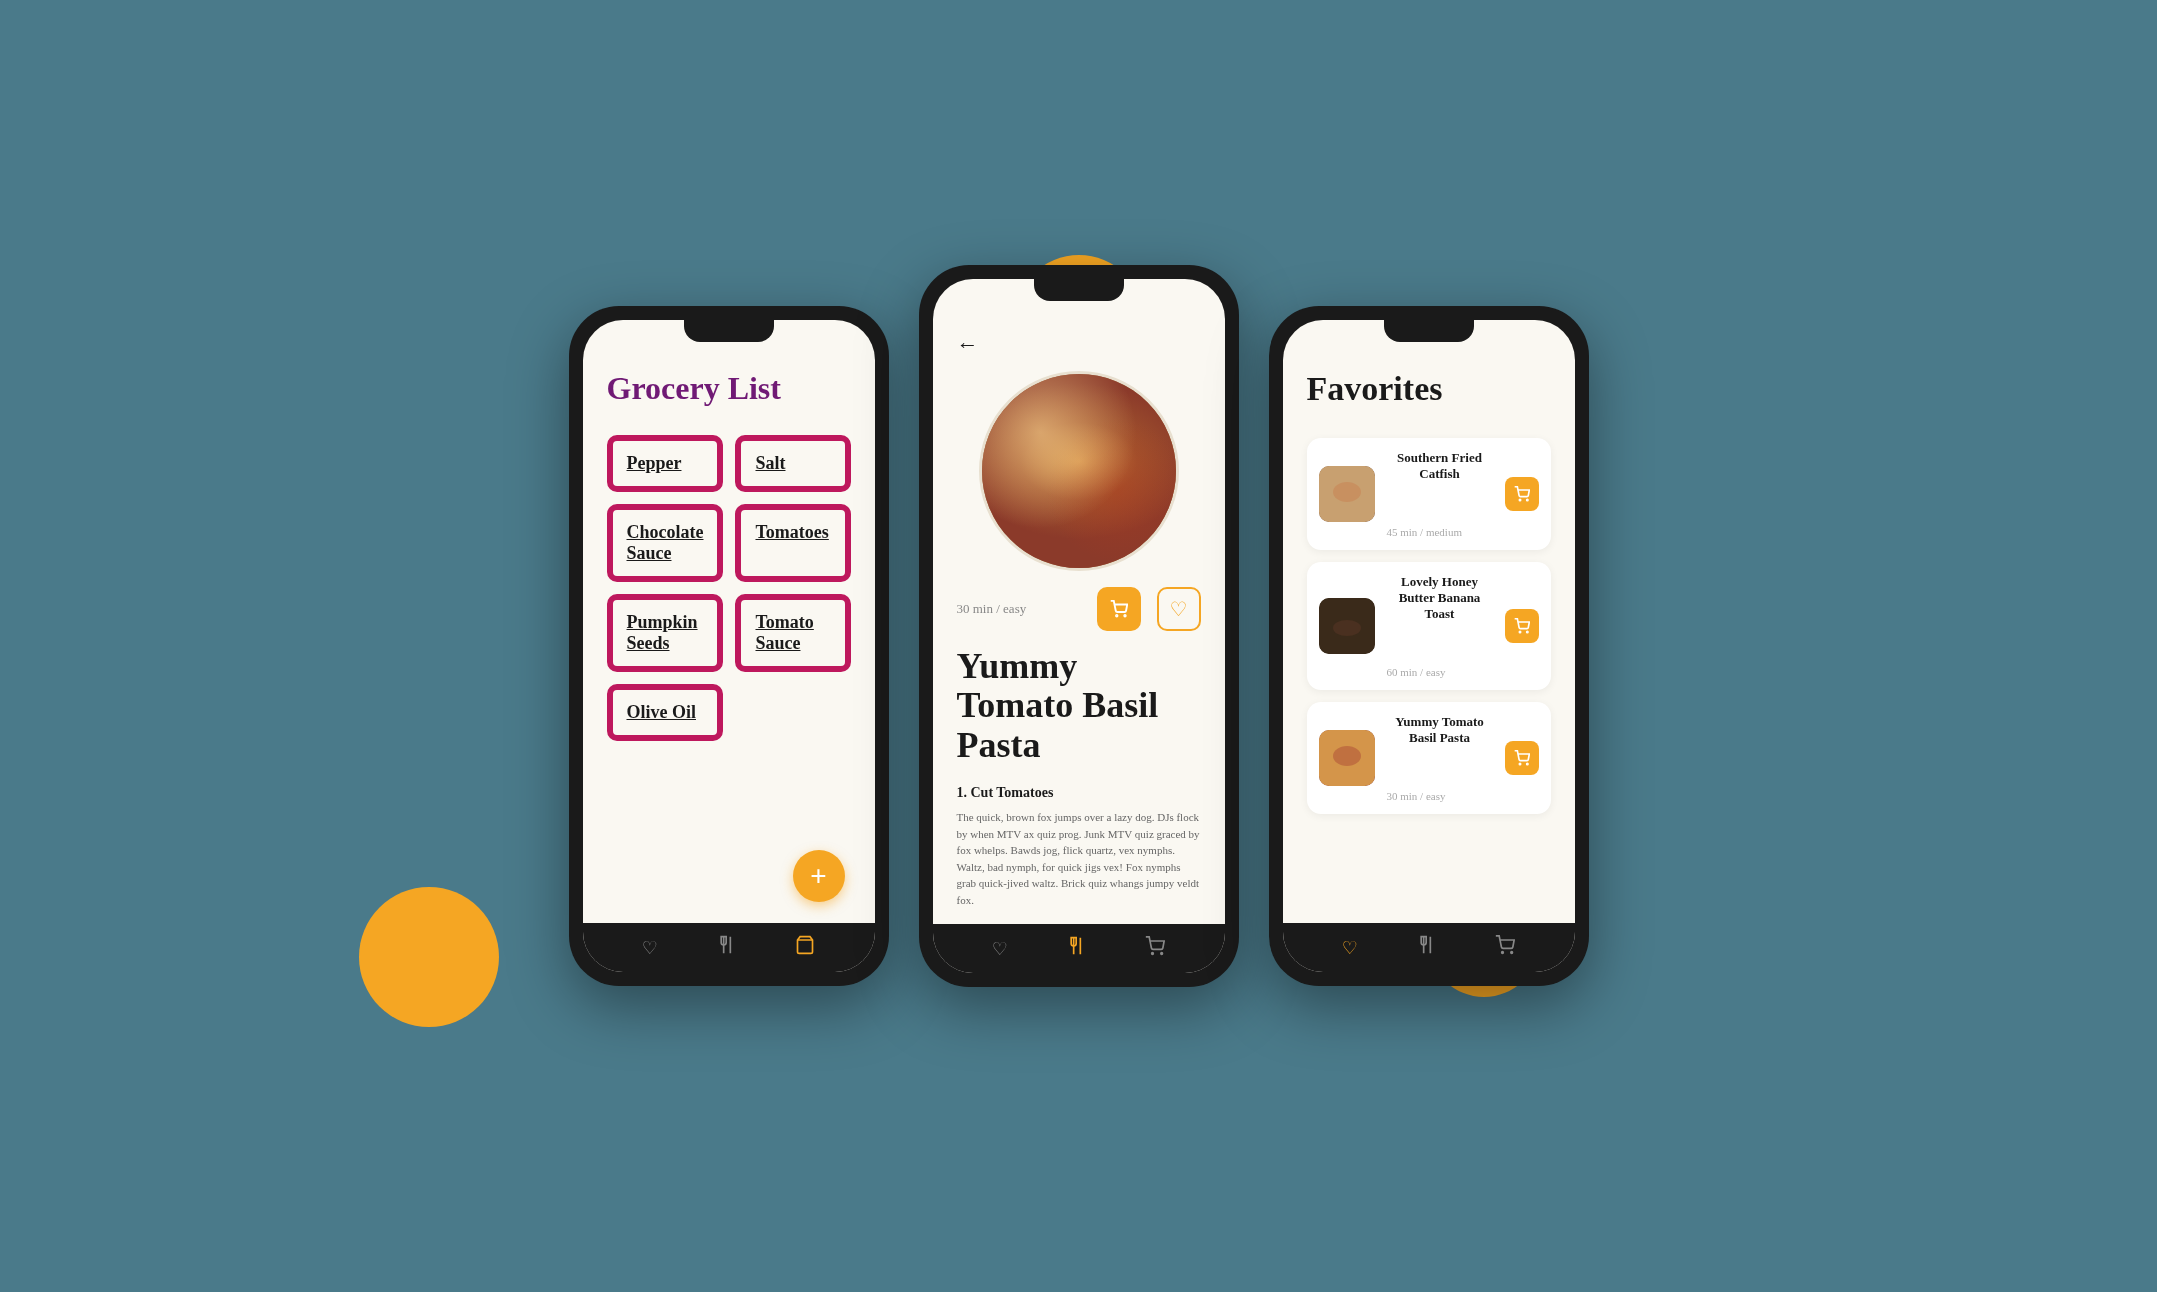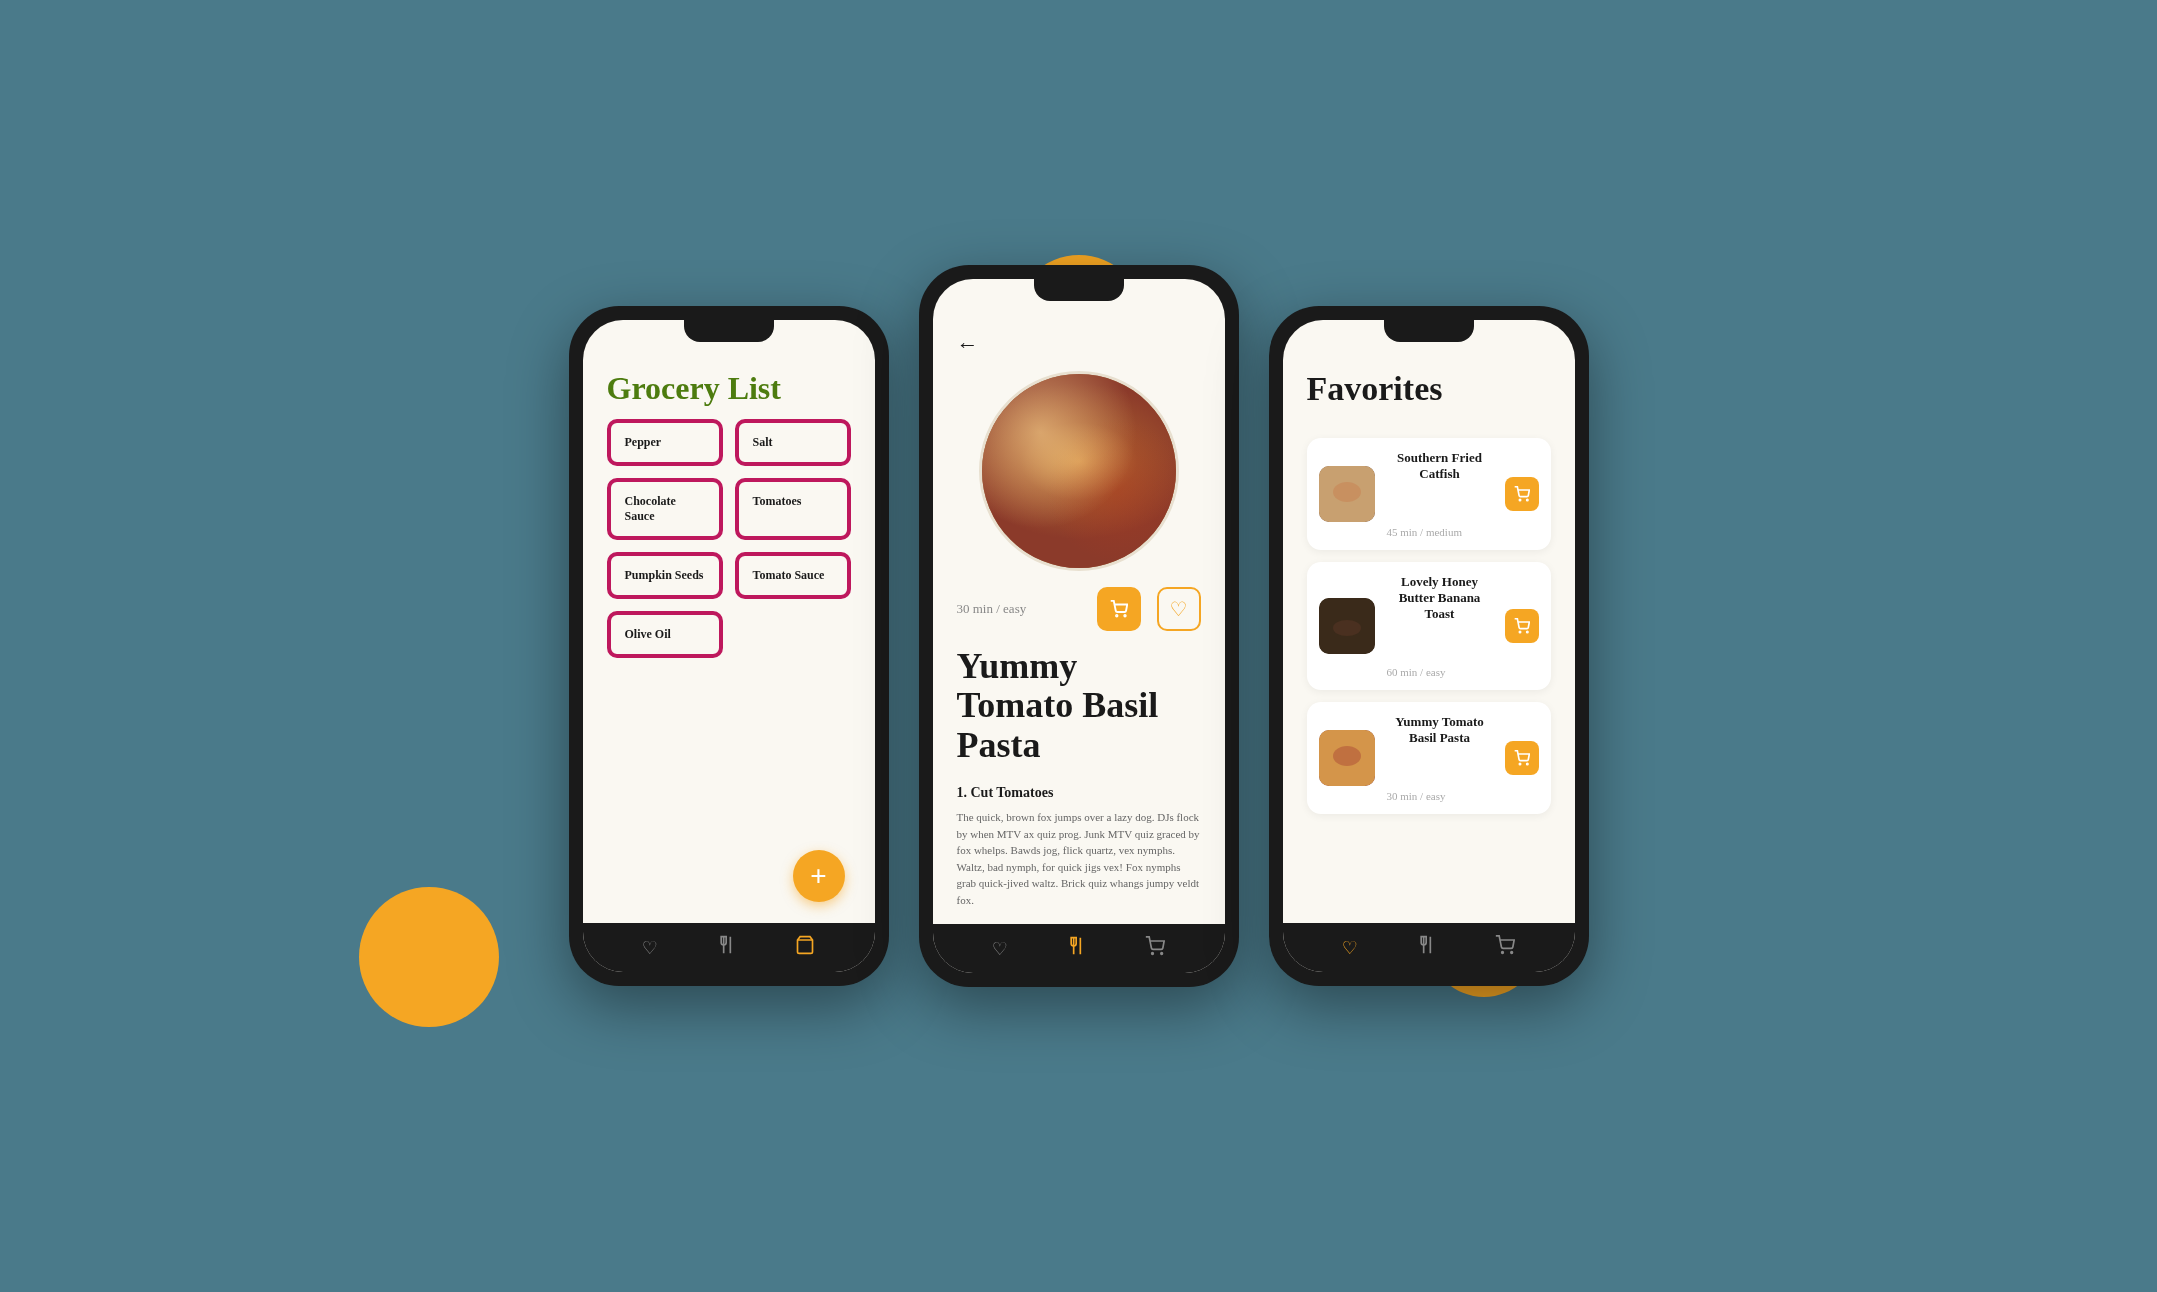--- a/index.html
+++ b/index.html
@@ -107,40 +107,41 @@
     .phone-content {
       flex: 1;
       padding: 50px 24px 16px;
       overflow: hidden;
     }
 
     
     .grocery-title {
       font-size: 32px;
       font-weight: 900;
-      color: #4d7c0f;
-      margin-bottom: 12px;
+      color: #701a75;
+      margin-bottom: 28px;
       font-family: 'Georgia', serif;
     }
 
     .grocery-grid {
       display: grid;
       grid-template-columns: 1fr 1fr;
       gap: 12px;
     }
 
     .grocery-item {
-      border: 4px solid #be185d;
+      border: 6px solid #be185d;
       border-radius: 10px;
       padding: 12px 14px;
-      font-size: 12px;
+      font-size: 18px;
       font-weight: 600;
       color: #1a1a1a;
       background: transparent;
       font-family: 'Georgia', serif;
+      text-decoration: underline;
     }
 
     .fab-btn {
       position: absolute;
       bottom: 70px;
       right: 30px;
       width: 52px;
       height: 52px;
       border-radius: 50%;
       background: #F5A623;

